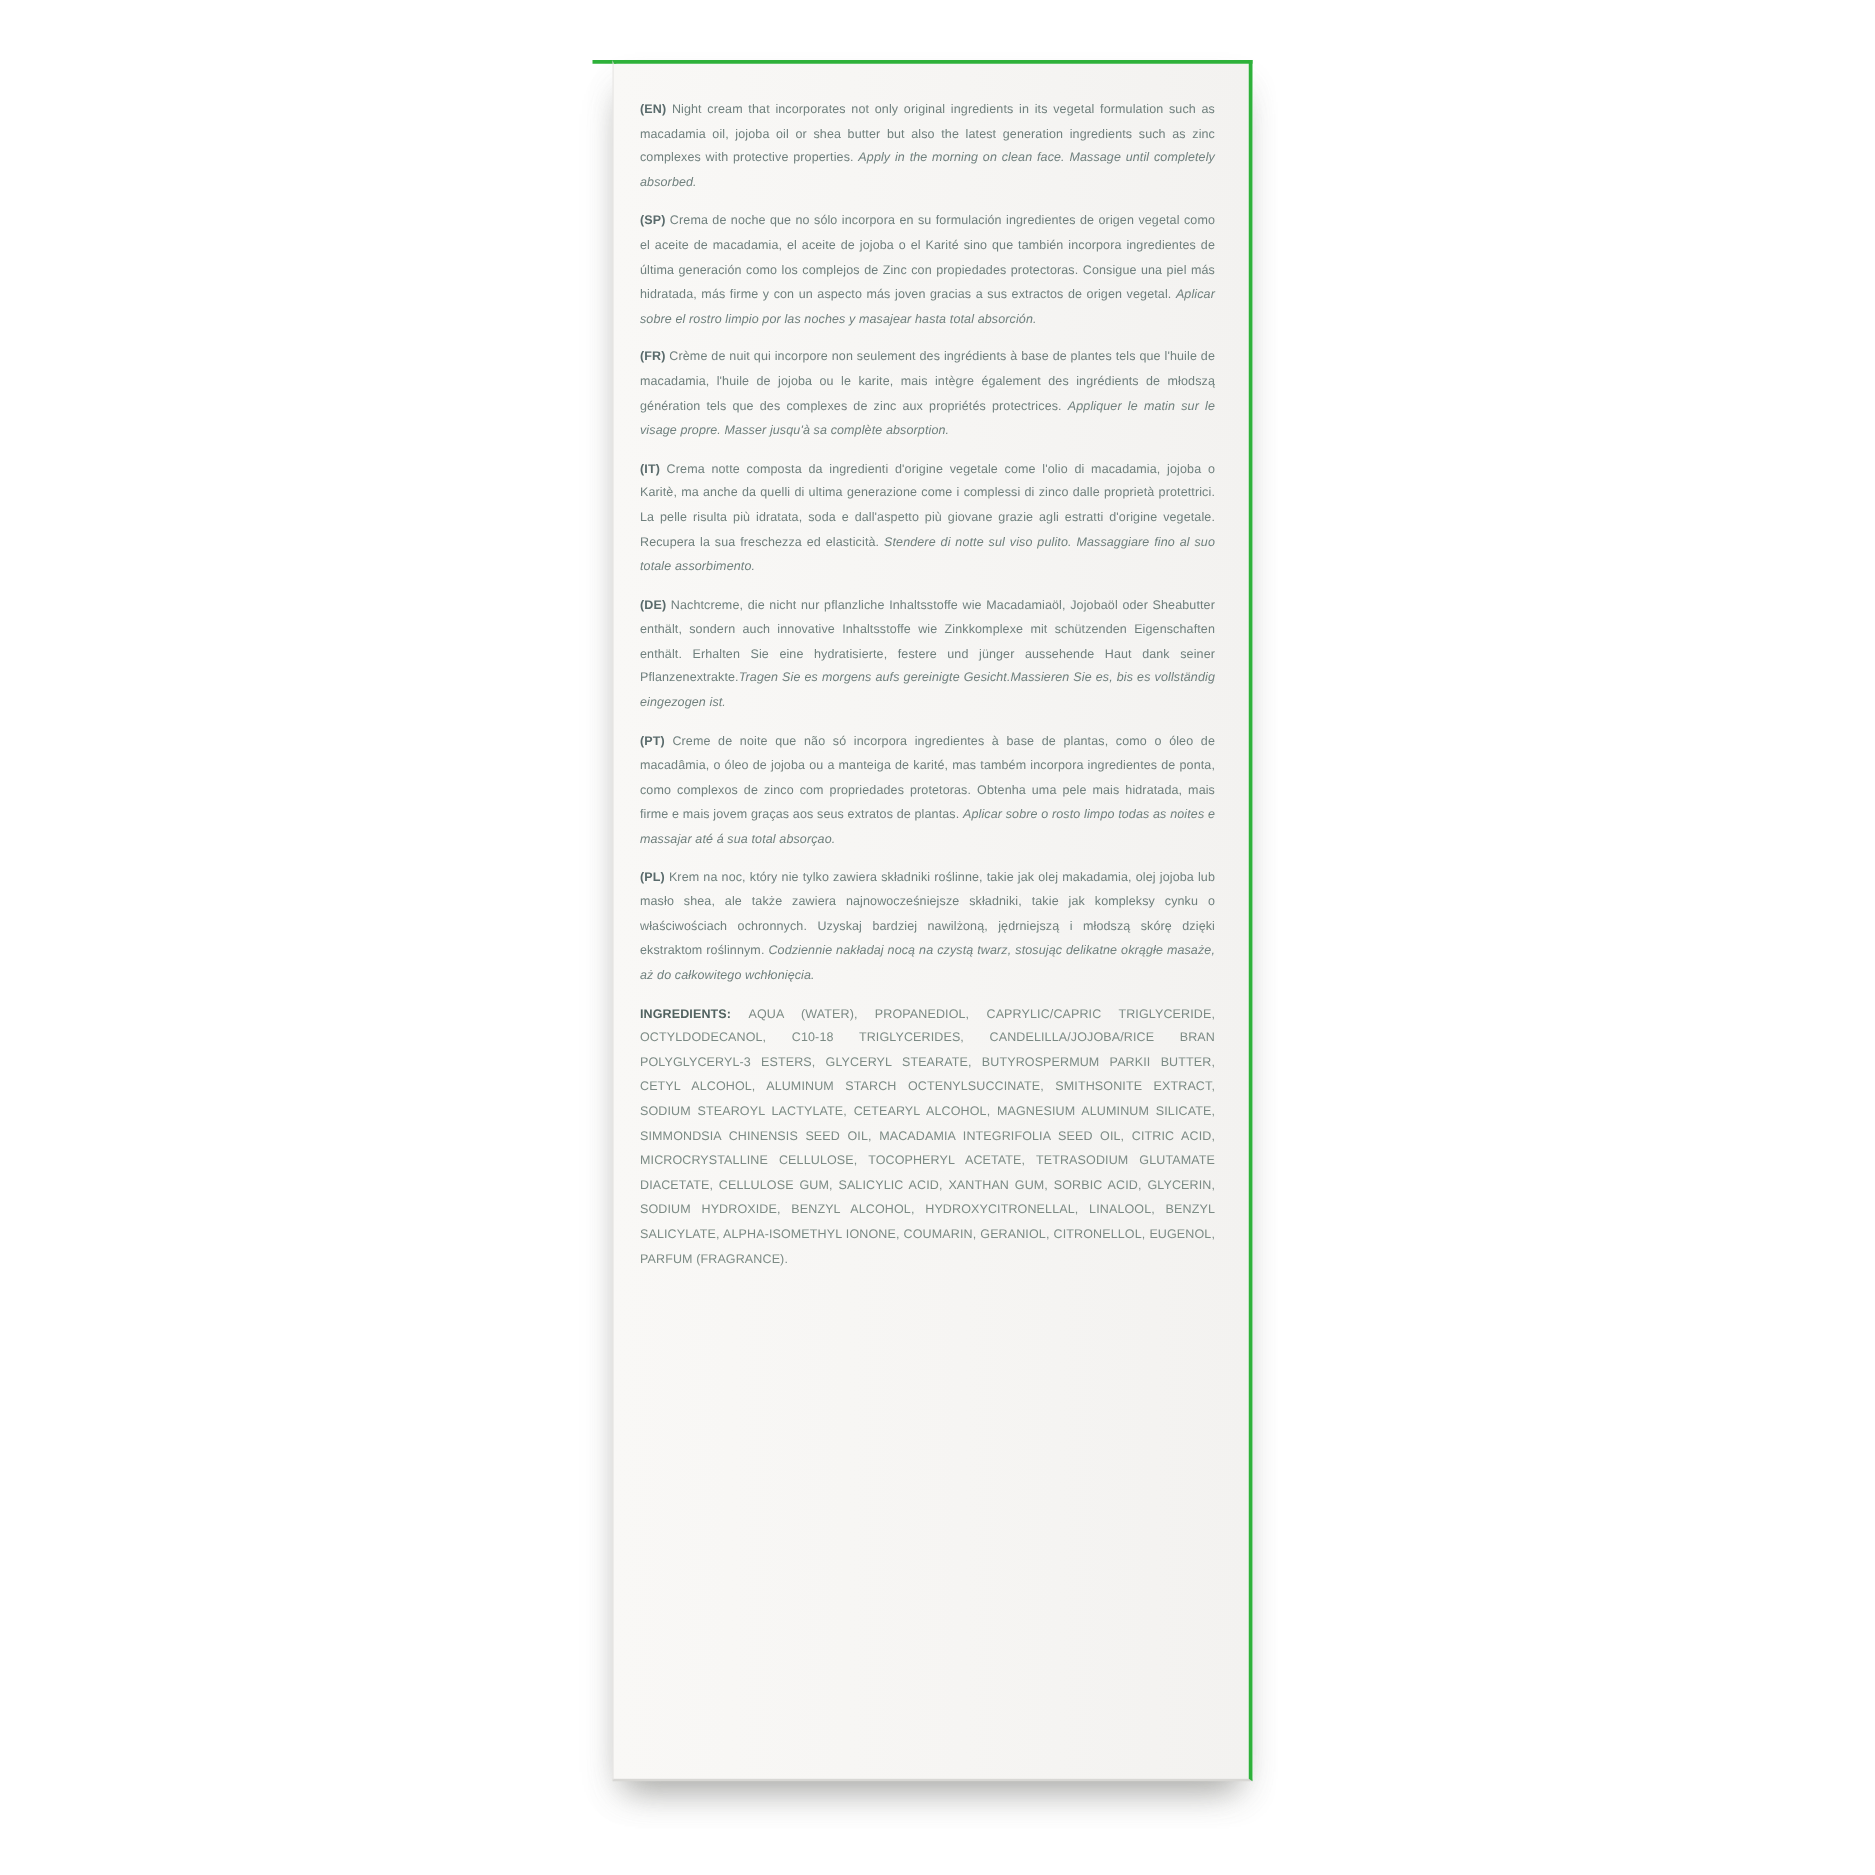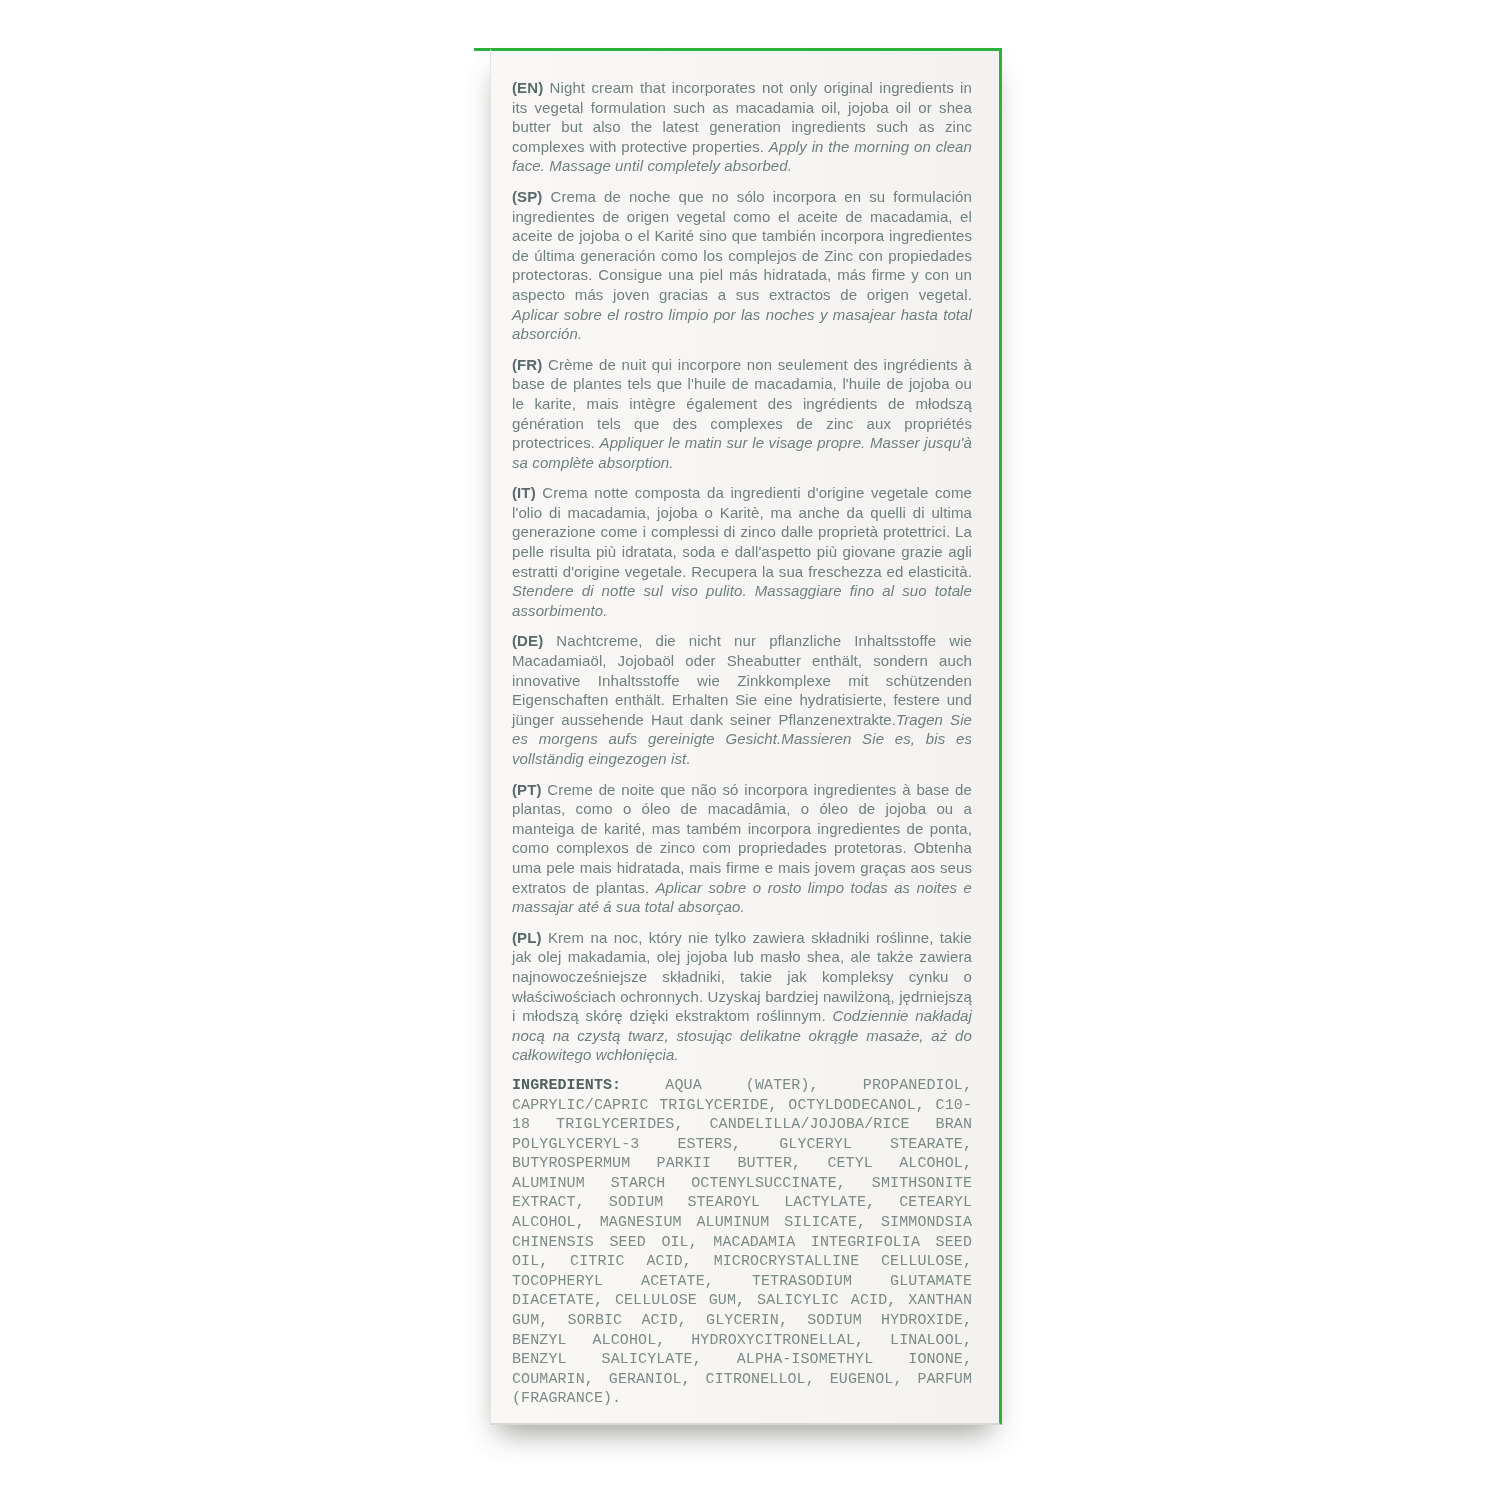--- a/index.html
+++ b/index.html
@@ -26,27 +26,27 @@
     border-left:1px solid #e7e6e3;
     border-bottom:2px solid #d8d7d4;
     box-shadow:0 16px 26px -9px rgba(105,105,100,0.45), -4px 18px 30px -14px rgba(120,120,115,0.35);
   }
   .text-col{
     box-sizing:border-box;width:100%;height:100%;
     padding:27px 27px 0 21px;
   }
   p.para{
     margin:0 0 11px 0;
-    font-size:15px;line-height:19.6px;letter-spacing:0.1px;
+    font-size:10px;line-height:19.6px;letter-spacing:0.1px;
     color:var(--ink);
     text-align:justify;
   }
   p.para b{font-weight:bold;color:var(--ink-bold);}
   p.para i{font-style:italic;}
-  p.ing{color:var(--ing-ink);font-family:Liberation Mono, monospace;}
+  p.ing{color:var(--ing-ink);}
   p.ing b{color:var(--ing-bold);}
 </style>
 </head>
 <body>
 
 <div class="scene">
   <div class="green-stub"></div>
   <div class="panel">
     <div class="text-col">
 

